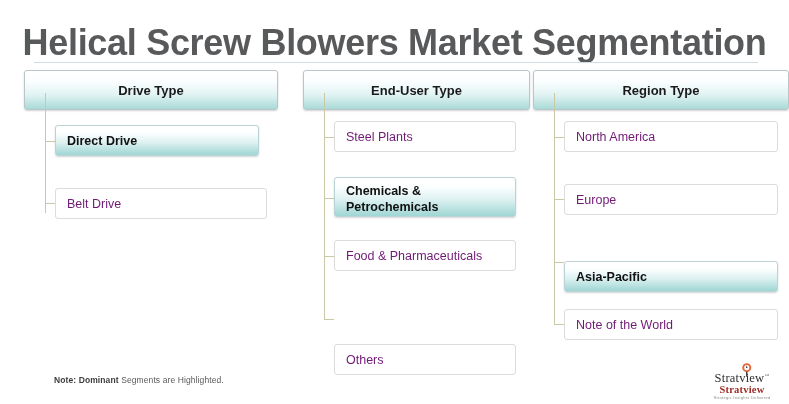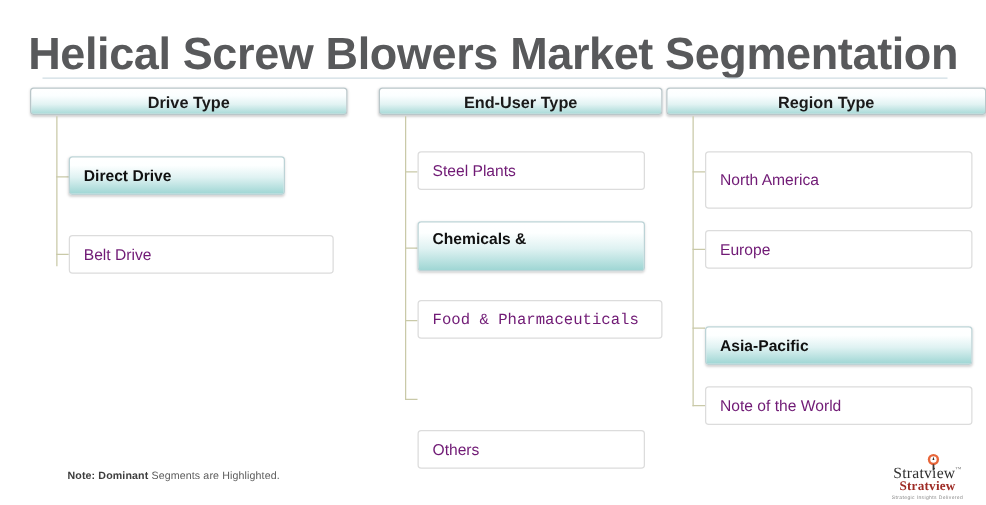--- a/index.html
+++ b/index.html
@@ -42,21 +42,21 @@
     position: absolute;
     top: 70px;
   }
   .col-drive   { left: 24px;  width: 254px; }
   .col-enduser { left: 303px; width: 227px; }
   .col-region  { left: 533px; width: 256px; }
 
   
   .col-header {
     position: relative;
-    height: 22px;
+    height: 40px;
     border: 1px solid #b9c6c9;
     border-radius: 3px;
     background: linear-gradient(to bottom,
         #ffffff 0%,
         #fbfeff 28%,
         #e2f3f3 62%,
         #a9dad8 100%);
     box-shadow: 0 1px 2px rgba(0,0,0,0.18);
     display: flex;
     align-items: center;
@@ -185,21 +185,21 @@
 
 <div class="title-rule"></div>
 
 <div class="column col-drive">
   <div class="col-header">Drive Type</div>
 
   <div class="connector-stem" style="left:21px; top:23px; height:120px;"></div>
   <div class="connector-branch" style="left:21px; top:71px;"></div>
   <div class="connector-branch" style="left:21px; top:133px;"></div>
 
-  <div class="item-box highlight" style="left:31px; top:55px; width:173px; height:31px;align-items:center;">
+  <div class="item-box highlight" style="left:31px; top:55px; width:204px; height:31px;align-items:center;">
     <span>Direct Drive</span>
   </div>
 
   <div class="item-box" style="left:31px; top:118px; width:212px; height:31px;">
     <span>Belt Drive</span>
   </div>
 </div>
 
 <div class="column col-enduser">
   <div class="col-header">End-User Type</div>
@@ -209,41 +209,42 @@
   <div class="connector-branch" style="left:21px; top:128px;"></div>
   <div class="connector-branch" style="left:21px; top:186px;"></div>
   <div class="connector-branch" style="left:21px; top:249px;"></div>
 
   <div class="item-box" style="left:31px; top:51px; width:182px; height:31px;">
     <span>Steel Plants</span>
   </div>
 
   <div class="item-box highlight two-line" style="left:31px; top:107px; width:182px; height:40px;">
     <span class="line">Chemicals &amp;</span>
-  </div>
-
-  <div class="item-box" style="left:31px; top:170px; width:196px; height:31px;font-family:Liberation Mono, monospace;">
+    <span class="line">Petrochemicals</span>
+  </div>
+
+  <div class="item-box" style="left:31px; top:170px; width:182px; height:31px;">
     <span>Food &amp; Pharmaceuticals</span>
   </div>
 
   <div class="item-box" style="left:31px; top:233px; width:182px; height:31px;margin-top:41px;">
     <span>Others</span>
   </div>
 </div>
 
 <div class="column col-region">
   <div class="col-header">Region Type</div>
 
   <div class="connector-stem" style="left:21px; top:23px; height:232px;"></div>
   <div class="connector-branch" style="left:21px; top:67px;"></div>
   <div class="connector-branch" style="left:21px; top:129px;"></div>
   <div class="connector-branch" style="left:21px; top:192px;"></div>
   <div class="connector-branch" style="left:21px; top:254px;"></div>
 
-  <div class="item-box" style="left:31px; top:51px; width:214px; height:46px;">
+  <div class="item-box" style="left:31px; top:51px; width:214px; height:31px;">
     <span>North America</span>
   </div>
 
   <div class="item-box" style="left:31px; top:114px; width:214px; height:31px;">
     <span>Europe</span>
   </div>
 
   <div class="item-box highlight" style="left:31px; top:191px; width:214px; height:31px;">
     <span>Asia-Pacific</span>
   </div>

